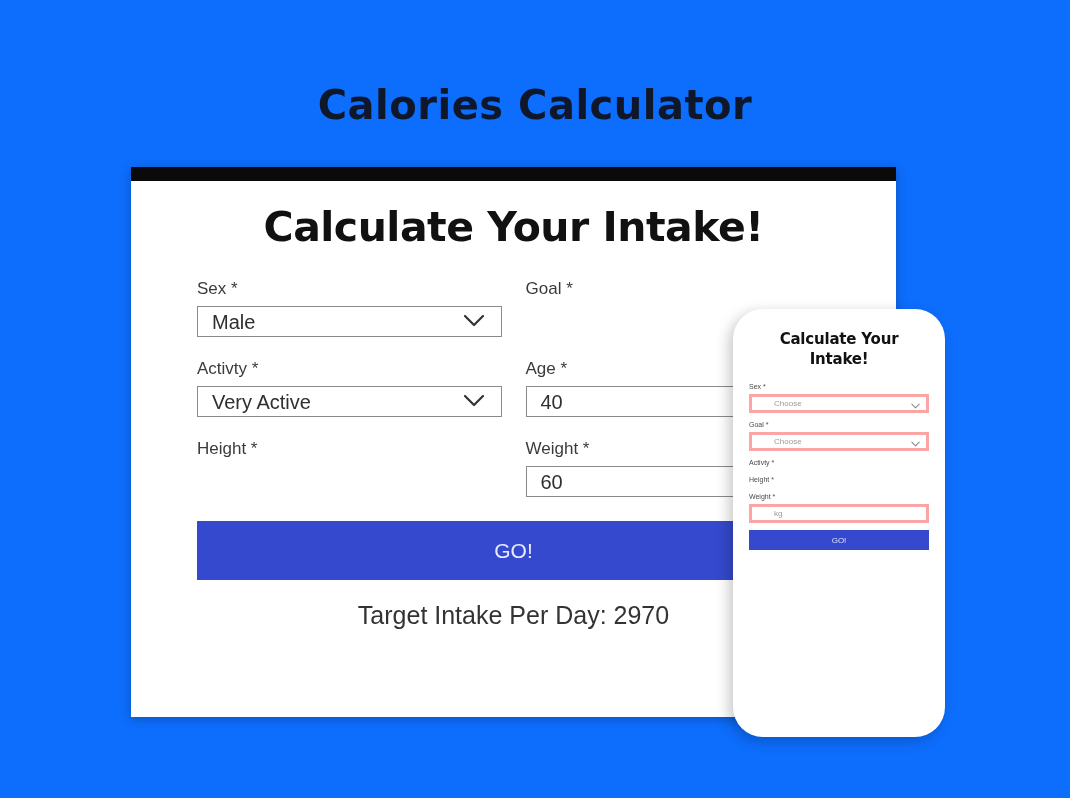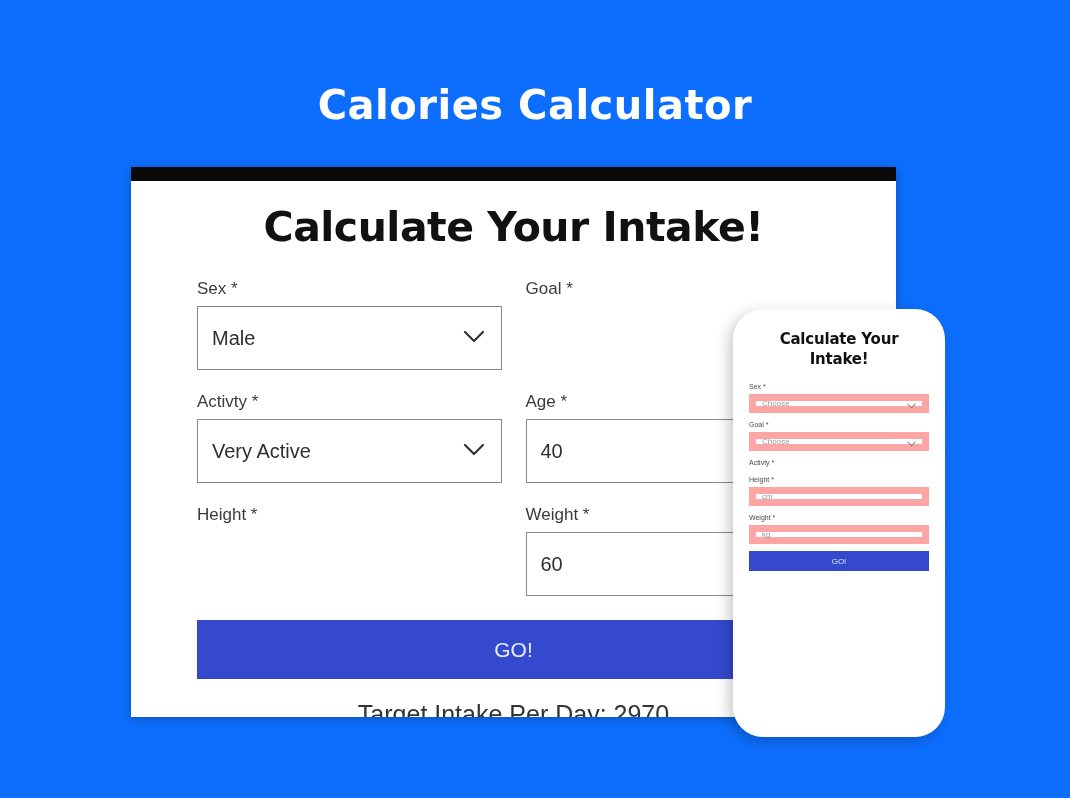--- a/index.html
+++ b/index.html
@@ -16,21 +16,21 @@
     position: relative;
   }
 
   
   #page-title {
     position: absolute;
     top: 80px;
     left: 0;
     width: 1070px;
     text-align: center;
-    color: #ffffff;
+    color: #0f172a;
     font-family: "DejaVu Sans", sans-serif;
     font-size: 40px;
     font-weight: bold;
     letter-spacing: 0.5px;
     line-height: 50px;
   }
 
   
   #desktop-card {
     position: absolute;
@@ -79,21 +79,21 @@
   .field-label {
     font-size: 17px;
     color: #3b3b3b;
     font-family: "Liberation Sans", sans-serif;
     margin-bottom: 7px;
     line-height: 20px;
   }
 
   .field-control {
     position: relative;
-    height: 64px;
+    height: 31px;
     border: 1px solid #8a8a8a;
     background: #ffffff;
     display: flex;
     align-items: center;
     padding: 0 14px;
   }
 
   .field-value {
     font-size: 20px;
     color: #2f2f2f;
@@ -163,25 +163,25 @@
     font-size: 7px;
     color: #4a4a4a;
     line-height: 10px;
     margin-bottom: 2px;
     font-family: "Liberation Sans", sans-serif;
   }
 
   .m-control {
     position: relative;
     height: 19px;
-    border: 7px solid #fca5a5;
+    border: 3px solid #fca5a5;
     background: #ffffff;
     display: flex;
     align-items: center;
-    padding: 0 6px;
+    padding: 0 22px;
   }
 
   .m-value {
     font-size: 8px;
     color: #9a9a9a;
     font-family: "Liberation Sans", sans-serif;
     line-height: 11px;
   }
 
   .m-chevron {
@@ -304,23 +304,20 @@
     </div>
   </div>
 
   <div class="m-field">
     <div class="m-label">Activty *</div>
   </div>
 
 
   <div class="m-field">
     <div class="m-label">Height *</div>
-    <div class="m-control">
-      <span class="m-value">cm</span>
-    </div>
   </div>
 
   <div class="m-field">
     <div class="m-label">Weight *</div>
     <div class="m-control">
       <span class="m-value">kg</span>
     </div>
   </div>
 
   <div id="mobile-go-button">GO!</div>

